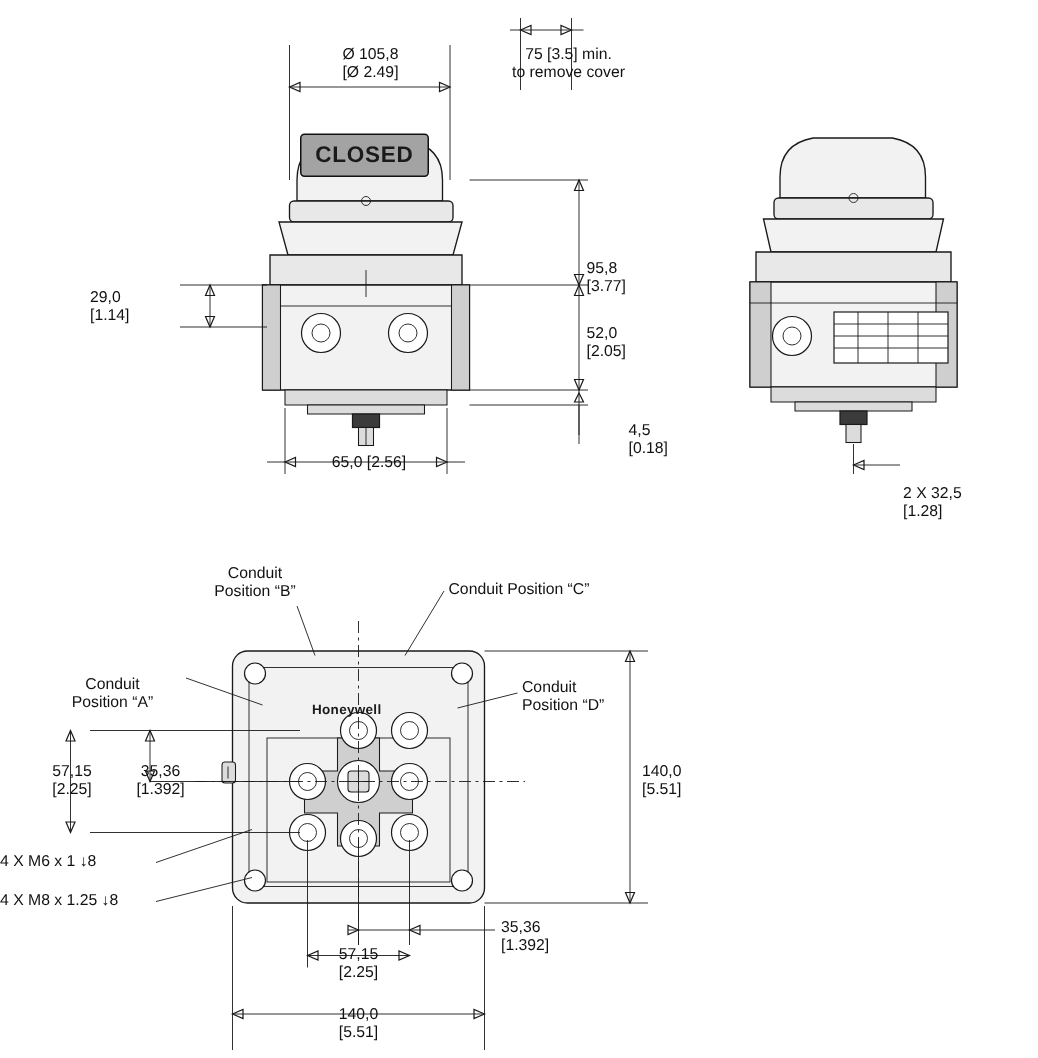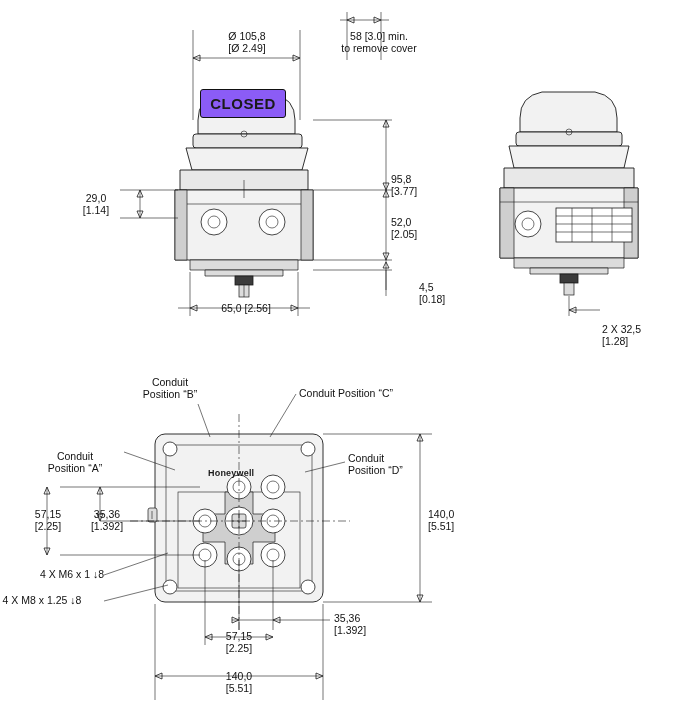--- a/index.html
+++ b/index.html
@@ -1,33 +1,33 @@
 <!DOCTYPE html>
 <html><head>
 <meta charset="utf-8">
 <style>
   html,body{margin:0;padding:0;background:#ffffff;}
   body{width:692px;height:705px;position:relative;overflow:hidden;
        font-family:"Liberation Sans", sans-serif;color:#1a1a1a;}
   .stage{position:absolute;left:0;top:0;width:692px;height:705px;}
   .lbl{position:absolute;font-size:10.5px;line-height:12px;white-space:pre;color:#111;}
   .lbl.c{text-align:center;}
-  .lbl.r{text-align:center;}
+  .lbl.r{text-align:left;}
   svg{position:absolute;left:0;top:0;width:692px;height:705px;}
   .ln{stroke:#1a1a1a;stroke-width:0.8;fill:none;}
   .thin{stroke:#1a1a1a;stroke-width:0.6;fill:none;}
   .ext{stroke:#1a1a1a;stroke-width:0.6;fill:none;}
   .ctr{stroke:#1a1a1a;stroke-width:0.6;fill:none;stroke-dasharray:8 3 2 3;}
   .body-fill{fill:#f2f2f2;stroke:#1a1a1a;stroke-width:0.9;}
   .body-fill2{fill:#e8e8e8;stroke:#1a1a1a;stroke-width:0.9;}
   .dark{fill:#3b3b3b;stroke:#1a1a1a;stroke-width:0.8;}
   .white{fill:#ffffff;stroke:#1a1a1a;stroke-width:0.8;}
   .lgray{fill:#dcdcdc;stroke:#1a1a1a;stroke-width:0.7;}
   .mgray{fill:#cfcfcf;stroke:#1a1a1a;stroke-width:0.7;}
-  .closed-box{position:absolute;background:#8b5cf6;border:1.5px solid #111;
+  .closed-box{position:absolute;background:#a3a3a3;border:1.5px solid #111;
       border-radius:3px;display:flex;align-items:center;justify-content:center;
       font-weight:bold;letter-spacing:0.5px;}
   .hw{position:absolute;font-weight:bold;font-size:9px;letter-spacing:.2px;}
 </style>
 </head>
 <body>
 
 <div class="stage">
 
 <svg viewBox="0 0 692 705">
@@ -218,21 +218,21 @@
   </g>
 </svg>
 
 <div class="closed-box" style="left:200px;top:89px;width:84px;height:27px;font-size:15px;">
   <span>CLOSED</span>
 </div>
 
 <div class="lbl c" style="left:194px;top:30px;width:106px;">Ø 105,8
 [Ø 2.49]</div>
 
-<div class="lbl c" style="left:318px;top:30px;width:122px;">58 [3.0] min.
+<div class="lbl c" style="left:318px;top:30px;width:122px;">75 [3.5] min.
 to remove cover</div>
 
 <div class="lbl" style="left:391px;top:133px;margin-top:40px;">95,8
 [3.77]</div>
 
 <div class="lbl" style="left:391px;top:216px;">52,0
 [2.05]</div>
 
 <div class="lbl" style="left:391px;top:281px;margin-left:28px;">4,5
 [0.18]</div>
@@ -269,17 +269,17 @@
 
 <div class="lbl" style="left:334px;top:612px;">35,36
 [1.392]</div>
 
 <div class="lbl c" style="left:206px;top:630px;width:66px;">57,15
 [2.25]</div>
 
 <div class="lbl c" style="left:206px;top:670px;width:66px;">140,0
 [5.51]</div>
 
-<div class="lbl r" style="left:0px;top:568px;width:104px;padding-left:20px;">4 X M6 x 1 ↓8</div>
+<div class="lbl r" style="left:0px;top:568px;width:104px;">4 X M6 x 1 ↓8</div>
 
 <div class="lbl r" style="left:0px;top:594px;width:84px;">4 X M8 x 1.25 ↓8</div>
 
 </div>
 
 </body></html>

